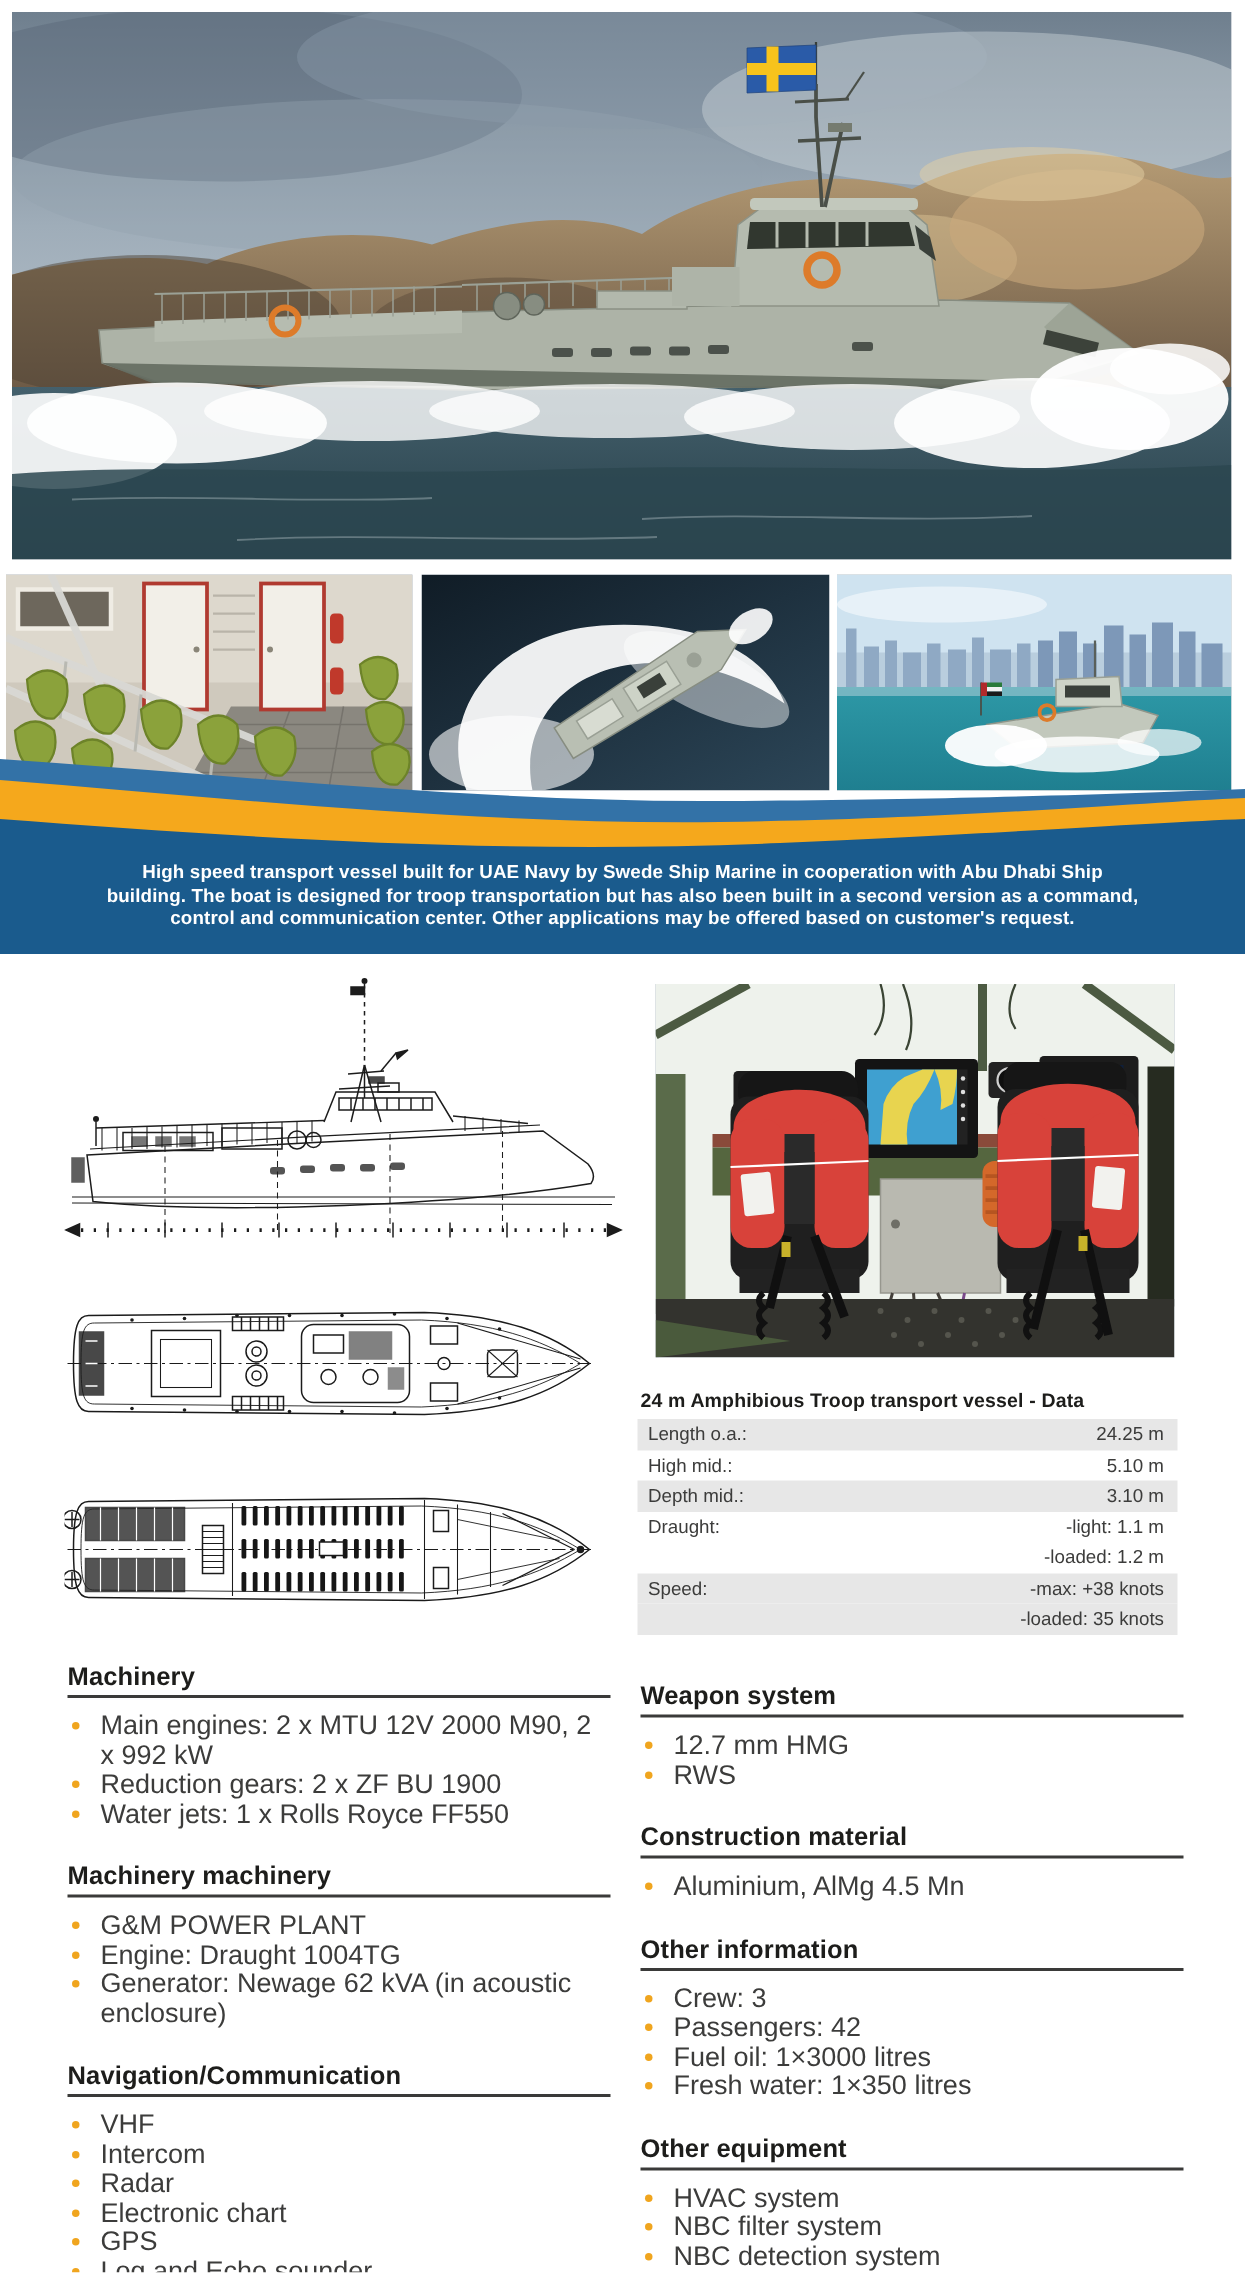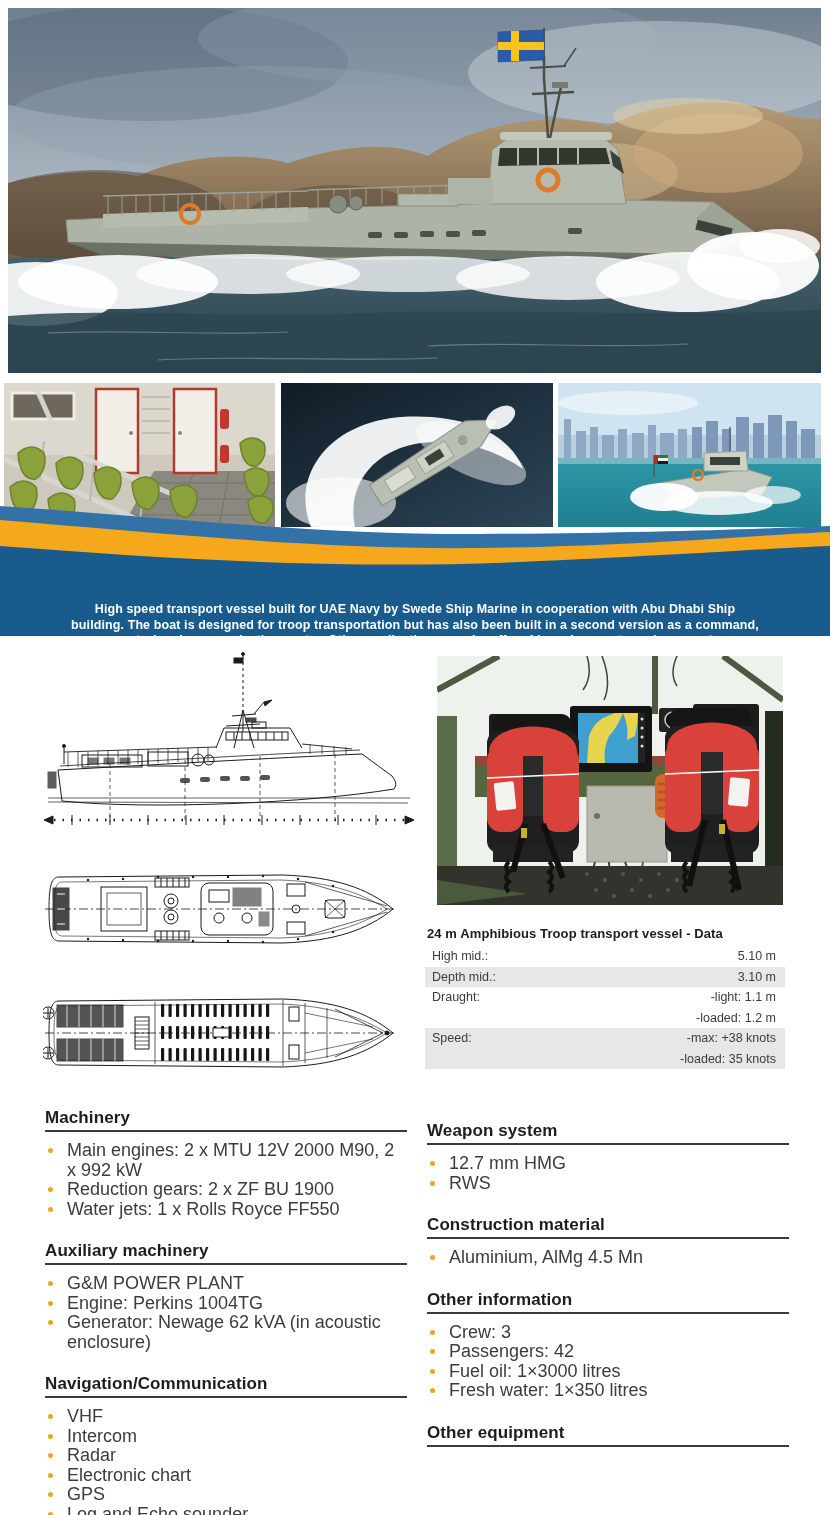--- a/index.html
+++ b/index.html
@@ -3,21 +3,21 @@
 <meta charset="utf-8">
 <style>
   html,body{margin:0;padding:0;background:#ffffff;}
   .page{position:relative;width:830px;height:1515px;background:#ffffff;
         font-family:"Liberation Sans",sans-serif;color:#3c3c3b;overflow:hidden;}
   .abs{position:absolute;}
   .photo{overflow:hidden;background:#b9c2ca;}
   svg{display:block;}
 
   
-  .banner-text{position:absolute;left:40px;top:602px;width:750px;text-align:center;
+  .banner-text{position:absolute;left:40px;top:574px;width:750px;text-align:center;
     color:#ffffff;font-weight:bold;font-size:12.5px;line-height:15.5px;letter-spacing:.1px;}
 
   
   .data-panel{position:absolute;left:425px;top:926px;width:360px;}
   .data-title{font-size:13px;font-weight:bold;color:#1d1d1b;margin:0 0 5px 2px;letter-spacing:.1px;}
   .data-row{display:flex;justify-content:space-between;align-items:center;
     height:20.5px;font-size:12.5px;padding:0 9px 0 7px;color:#3c3c3b;}
   .data-row.shaded{background:#e7e7e7;}
   .data-row .val{text-align:right;}
 
@@ -699,20 +699,24 @@
           <line x1="268" y1="164" x2="252" y2="230"></line>
             <line x1="286" y1="164" x2="302" y2="234"></line>
         </g>
         <rect x="282" y="168" width="6" height="10" fill="#c8b22a"></rect>
       </g>
     </svg>
   </div>
 
   <div class="data-panel">
     <div class="data-title">24 m Amphibious Troop transport vessel - Data</div>
+    <div class="data-row shaded">
+      <span class="lbl">Length o.a.:</span>
+      <span class="val">24.25 m</span>
+    </div>
     <div class="data-row">
       <span class="lbl">High mid.:</span>
       <span class="val">5.10 m</span>
     </div>
     <div class="data-row shaded">
       <span class="lbl">Depth mid.:</span>
       <span class="val">3.10 m</span>
     </div>
     <div class="data-row">
       <span class="lbl">Draught:</span>
@@ -736,25 +740,25 @@
     <div class="section">
       <h2>Machinery</h2>
       <hr class="rule">
       <ul>
         <li><span class="dot"></span><span>Main engines: 2 x MTU 12V 2000 M90, 2 x 992 kW</span></li>
         <li><span class="dot"></span><span>Reduction gears: 2 x ZF BU 1900</span></li>
         <li><span class="dot"></span><span>Water jets: 1 x Rolls Royce FF550</span></li>
       </ul>
     </div>
     <div class="section">
-      <h2>Auxiliary machinery</h2>
+      <h2>Machinery machinery</h2>
       <hr class="rule">
       <ul>
         <li><span class="dot"></span><span>G&amp;M POWER PLANT</span></li>
-        <li><span class="dot"></span><span>Engine: Perkins 1004TG</span></li>
+        <li><span class="dot"></span><span>Engine: Draught 1004TG</span></li>
         <li><span class="dot"></span><span>Generator: Newage 62 kVA (in acoustic enclosure)</span></li>
       </ul>
     </div>
     <div class="section">
       <h2>Navigation/Communication</h2>
       <hr class="rule">
       <ul>
         <li><span class="dot"></span><span>VHF</span></li>
         <li><span class="dot"></span><span>Intercom</span></li>
         <li><span class="dot"></span><span>Radar</span></li>
@@ -788,16 +792,21 @@
       <ul>
         <li><span class="dot"></span><span>Crew: 3</span></li>
         <li><span class="dot"></span><span>Passengers: 42</span></li>
         <li><span class="dot"></span><span>Fuel oil: 1×3000 litres</span></li>
         <li><span class="dot"></span><span>Fresh water: 1×350 litres</span></li>
       </ul>
     </div>
     <div class="section">
       <h2>Other equipment</h2>
       <hr class="rule">
+      <ul>
+        <li><span class="dot"></span><span>HVAC system</span></li>
+        <li><span class="dot"></span><span>NBC filter system</span></li>
+        <li><span class="dot"></span><span>NBC detection system</span></li>
+      </ul>
     </div>
   </div>
 
 </div>
 
 </body></html>

